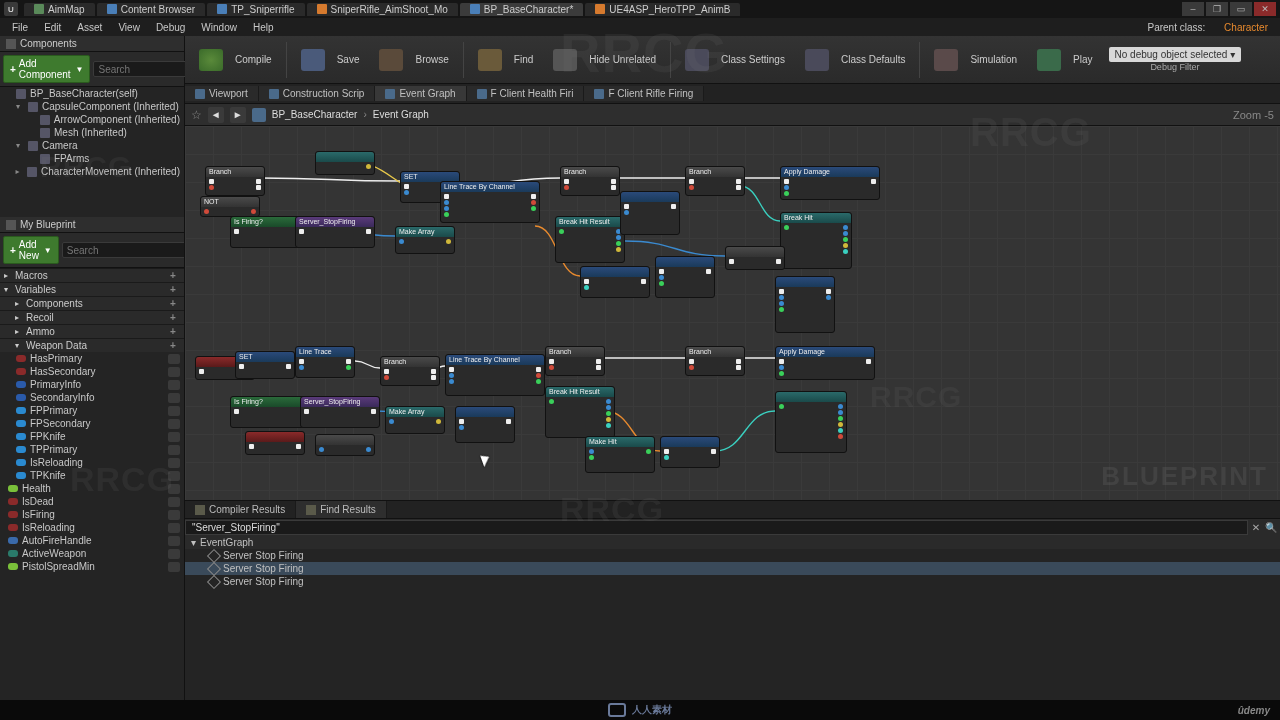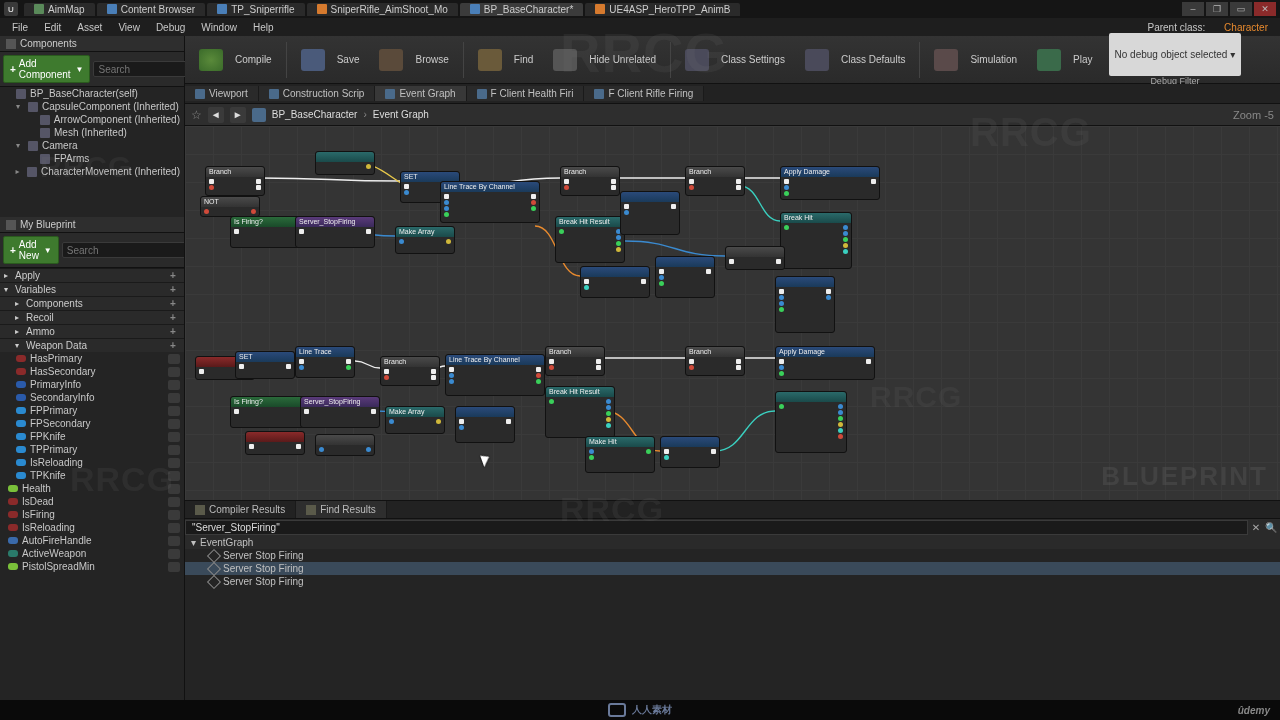--- a/index.html
+++ b/index.html
@@ -54,21 +54,21 @@
 .big-toolbar { height:48px; background:linear-gradient(#333,#2a2a2a); display:flex; align-items:center; padding:0 6px; gap:4px; border-bottom:1px solid #111; }
 .big-btn { display:flex; flex-direction:row; align-items:center; justify-content:flex-start; padding:2px 8px; color:#ccc; font-size:9px; gap:12px; }
 .big-btn .bicon { width:24px; height:22px; background:#555; border-radius:3px; }
 .big-btn.compile .bicon { background:radial-gradient(#5a8a3a,#3a6a2a); }
 .big-btn.save .bicon { background:#4a5a7a; }
 .big-btn.browse .bicon { background:#5a4a3a; }
 .big-btn.find .bicon { background:#6a5a3a; }
 .big-btn.cls .bicon { background:#4a4a5a; }
 .big-btn.sim .bicon { background:#5a4a4a; }
 .big-btn.play .bicon { background:#3a6a4a; }
-.debug-filter { background:#d8d8d8; color:#333; padding:16px 6px; font-size:10px; border-radius:2px; margin-left:4px; }
+.debug-filter { background:#d8d8d8; color:#333; padding:2px 6px; font-size:10px; border-radius:2px; margin-left:4px; }
 .debug-label { font-size:9px; color:#aaa; margin-left:4px; }
 .tb-sep { width:1px; height:36px; background:#444; margin:0 2px; }
 
 .graph-tabs { height:20px; background:#222; display:flex; align-items:center; border-bottom:1px solid #111; }
 .gtab { padding:2px 10px; font-size:10px; color:#c0c0c0; background:#2a2a2a; display:flex; align-items:center; gap:4px; border-right:1px solid #1a1a1a; }
 .gtab.active { background:#383838; }
 .gtab .gicon { width:10px; height:10px; background:#4a6a8a; border-radius:1px; }
 
 .breadcrumb { height:22px; background:#2e2e2e; display:flex; align-items:center; padding:0 6px; gap:6px; font-size:12px; color:#ddd; border-bottom:1px solid #111; }
 .breadcrumb .star { color:#888; font-size:12px; }
@@ -264,21 +264,21 @@
           <span class="plus">+</span>
             <span>Add New</span>
             <span class="drop">▼</span>
         </div>
         <input class="search-box" placeholder="Search" style="">
 
       </div>
       <div class="mb-list" id="mb-list">
           <div class="mb-cat">
             <span class="arrow">▸</span>
-            <span>Apply</span>
+            <span>Macros</span>
             <span class="add-plus">+</span>
           </div>
           <div class="mb-cat">
             <span class="arrow">▾</span>
             <span>Variables</span>
             <span class="add-plus">+</span>
           </div>
           <div class="mb-cat">
             <span style="width:8px"></span>
             <span class="arrow">▸</span>

